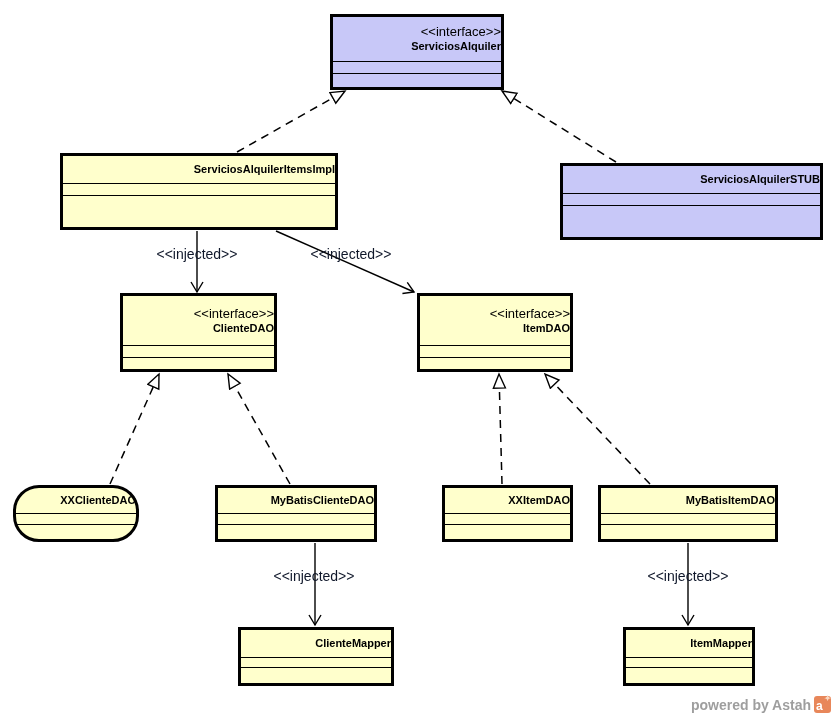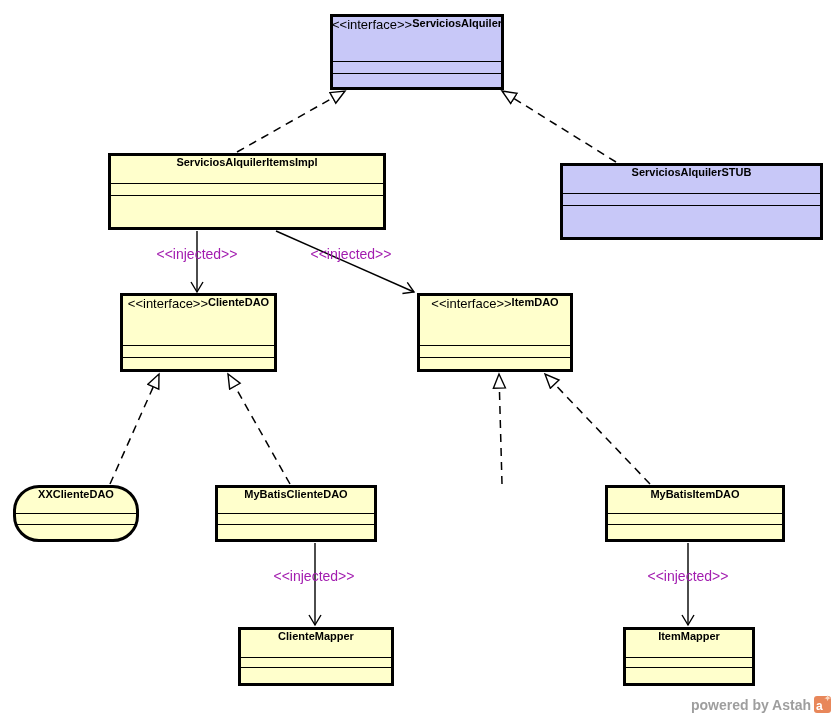--- a/index.html
+++ b/index.html
@@ -8,29 +8,29 @@
     position:relative;width:837px;height:720px;background:#ffffff;overflow:hidden;
     font-family:"Liberation Sans",sans-serif;
   }
   svg.edges{position:absolute;left:0;top:0;width:837px;height:720px;}
   .cls{
     position:absolute;border:3px solid #000;display:flex;flex-direction:column;
   }
   .cls.purple{background:#c8c8f8;}
   .cls.yellow{background:#ffffcc;}
   .name-comp{
-    display:flex;flex-direction:row;justify-content:center;align-items:flex-start;
+    display:flex;flex-direction:column;justify-content:center;align-items:flex-end;
     text-align:center;line-height:1.25;
   }
   .stereotype{font-size:13px;color:#000;}
   .cname{font-size:11px;font-weight:bold;color:#000;}
   .attr-comp{border-top:1.5px solid #000;}
   .ops-comp{border-top:1.5px solid #000;flex:1;}
   .edge-label{
-    position:absolute;transform:translateX(-50%);font-size:14px;color:#a21caf;
+    position:absolute;transform:translateX(-50%);font-size:14px;color:#0f172a;
     white-space:nowrap;
   }
   .watermark{
     position:absolute;top:696px;right:6px;display:flex;align-items:center;gap:3px;
   }
   .watermark-text{font-size:14px;font-weight:bold;color:#9e9e9e;}
   .astah-logo{
     position:relative;width:17px;height:17px;background:#e8875a;border-radius:3px;
     color:#ffffff;font-size:12px;font-weight:bold;display:flex;align-items:flex-end;
     justify-content:flex-start;padding-left:2px;line-height:1.1;
@@ -67,21 +67,21 @@
 
   <div class="cls purple" style="left:330px;top:14px;width:174px;height:76px;">
     <div class="name-comp" style="height:44px;">
       <div class="stereotype">&lt;&lt;interface&gt;&gt;</div>
       <div class="cname">ServiciosAlquiler</div>
     </div>
     <div class="attr-comp" style="height:12px;"></div>
     <div class="ops-comp"></div>
   </div>
 
-  <div class="cls yellow" style="left:60px;top:153px;width:278px;height:77px;margin-left:48px;">
+  <div class="cls yellow" style="left:60px;top:153px;width:278px;height:77px;">
     <div class="name-comp" style="height:27px;">
       <div class="cname">ServiciosAlquilerItemsImpl</div>
     </div>
     <div class="attr-comp" style="height:12px;"></div>
     <div class="ops-comp"></div>
   </div>
 
   <div class="cls purple" style="left:560px;top:163px;width:263px;height:77px;">
     <div class="name-comp" style="height:27px;">
       <div class="cname">ServiciosAlquilerSTUB</div>
@@ -117,22 +117,29 @@
   </div>
 
   <div class="cls yellow" style="left:215px;top:485px;width:162px;height:57px;">
     <div class="name-comp" style="height:25px;">
       <div class="cname">MyBatisClienteDAO</div>
     </div>
     <div class="attr-comp" style="height:11px;"></div>
     <div class="ops-comp"></div>
   </div>
 
+  <div class="cls yellow" style="left:442px;top:485px;width:131px;height:57px;">
+    <div class="name-comp" style="height:25px;">
+      <div class="cname">XXItemDAO</div>
+    </div>
+    <div class="attr-comp" style="height:11px;"></div>
+    <div class="ops-comp"></div>
+  </div>
 
-  <div class="cls yellow" style="left:598px;top:485px;width:180px;height:57px;margin-left:7px;">
+  <div class="cls yellow" style="left:598px;top:485px;width:180px;height:57px;">
     <div class="name-comp" style="height:25px;">
       <div class="cname">MyBatisItemDAO</div>
     </div>
     <div class="attr-comp" style="height:11px;"></div>
     <div class="ops-comp"></div>
   </div>
 
   <div class="cls yellow" style="left:623px;top:627px;width:132px;height:59px;">
     <div class="name-comp" style="height:27px;">
       <div class="cname">ItemMapper</div>

